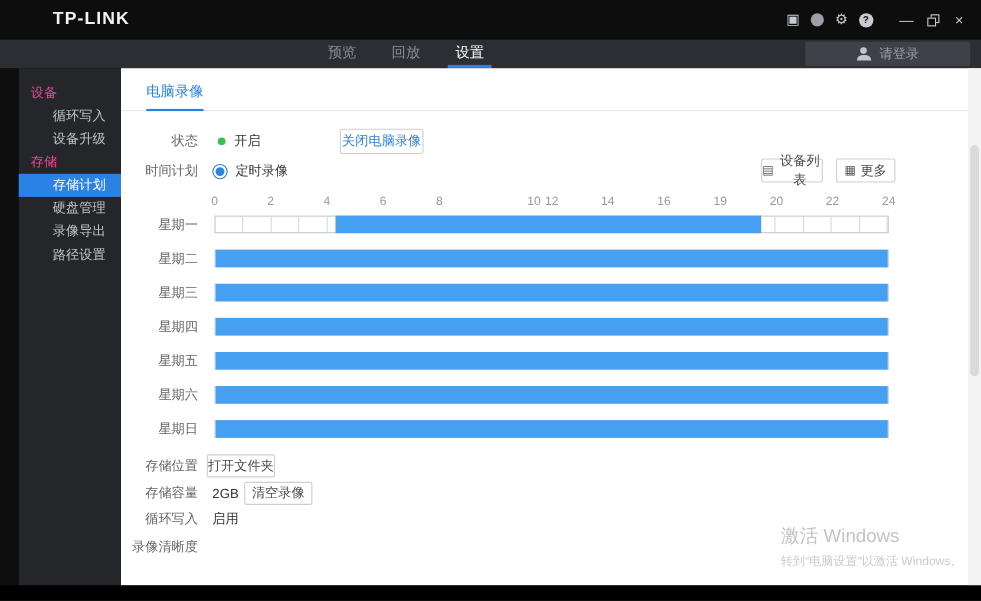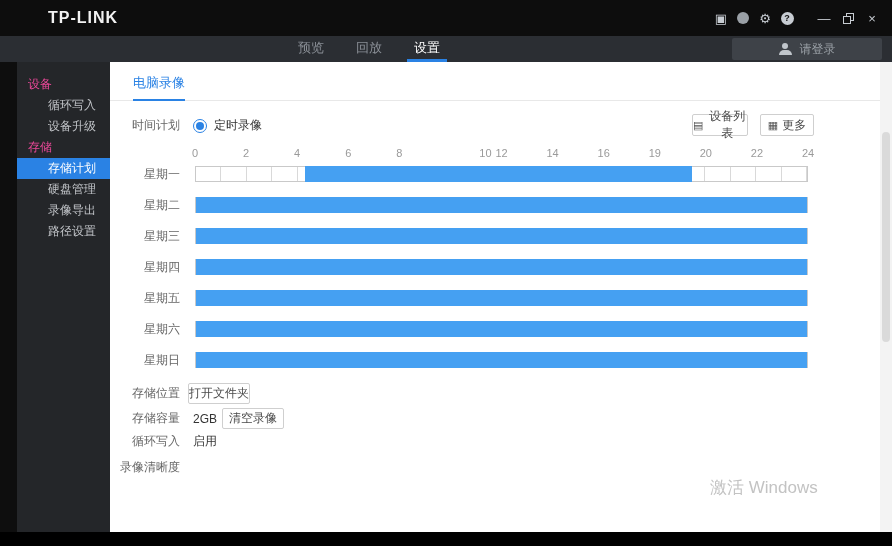--- a/index.html
+++ b/index.html
@@ -139,20 +139,28 @@
         <div class="sb-item">路径设置</div>
       </div>
 
     <div class="content">
       <div class="tabbar">
         <div class="ctab">电脑录像</div>
       </div>
 
       <div class="form">
 
+        <div class="row">
+          <div class="lbl">状态</div>
+          <div class="val">
+            <span class="dot-green"></span>
+            <span>开启</span>
+          </div>
+          <button class="btn btn-close-rec">关闭电脑录像</button>
+        </div>
 
         <div class="row" style="margin-bottom:0;">
           <div class="lbl">时间计划</div>
           <div class="val">
             <span class="radio sel">
                 <i></i>
               </span>
             <span>定时录像</span>
           </div>
           <div class="tp-buttons">
@@ -413,20 +421,21 @@
           <div class="val">启用</div>
         </div>
 
         <div class="row">
           <div class="lbl">录像清晰度</div>
         </div>
       </div>
 
       <div class="watermark">
         <div class="wm1">激活 Windows</div>
+        <div class="wm2">转到“电脑设置”以激活 Windows。</div>
       </div>
 
       <div class="scrollbar">
         <div class="thumb"></div>
       </div>
     </div>
   </div>
 
   <div class="bottom-strip"></div>
 </div>

